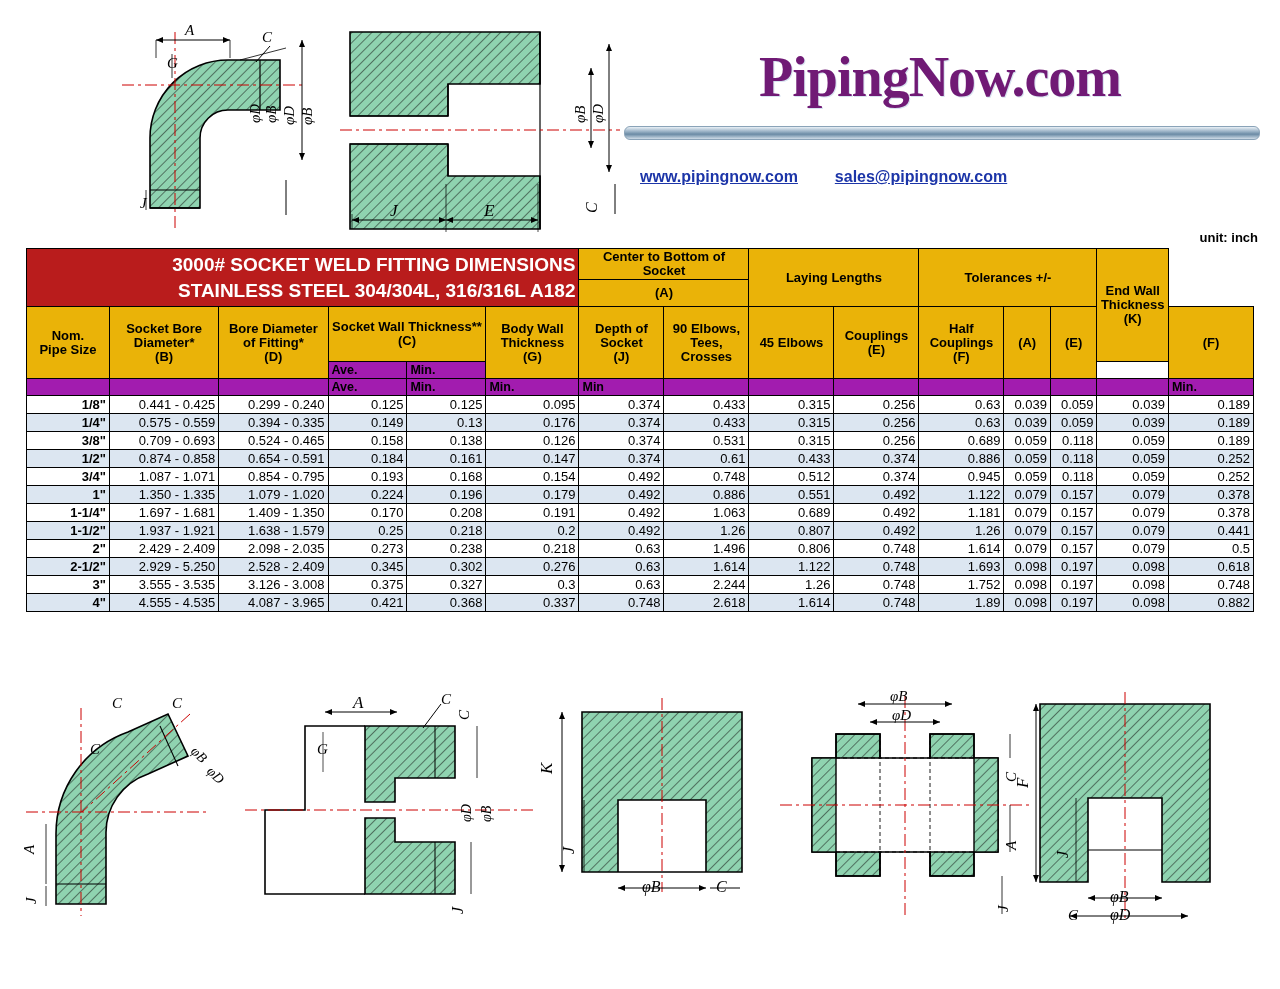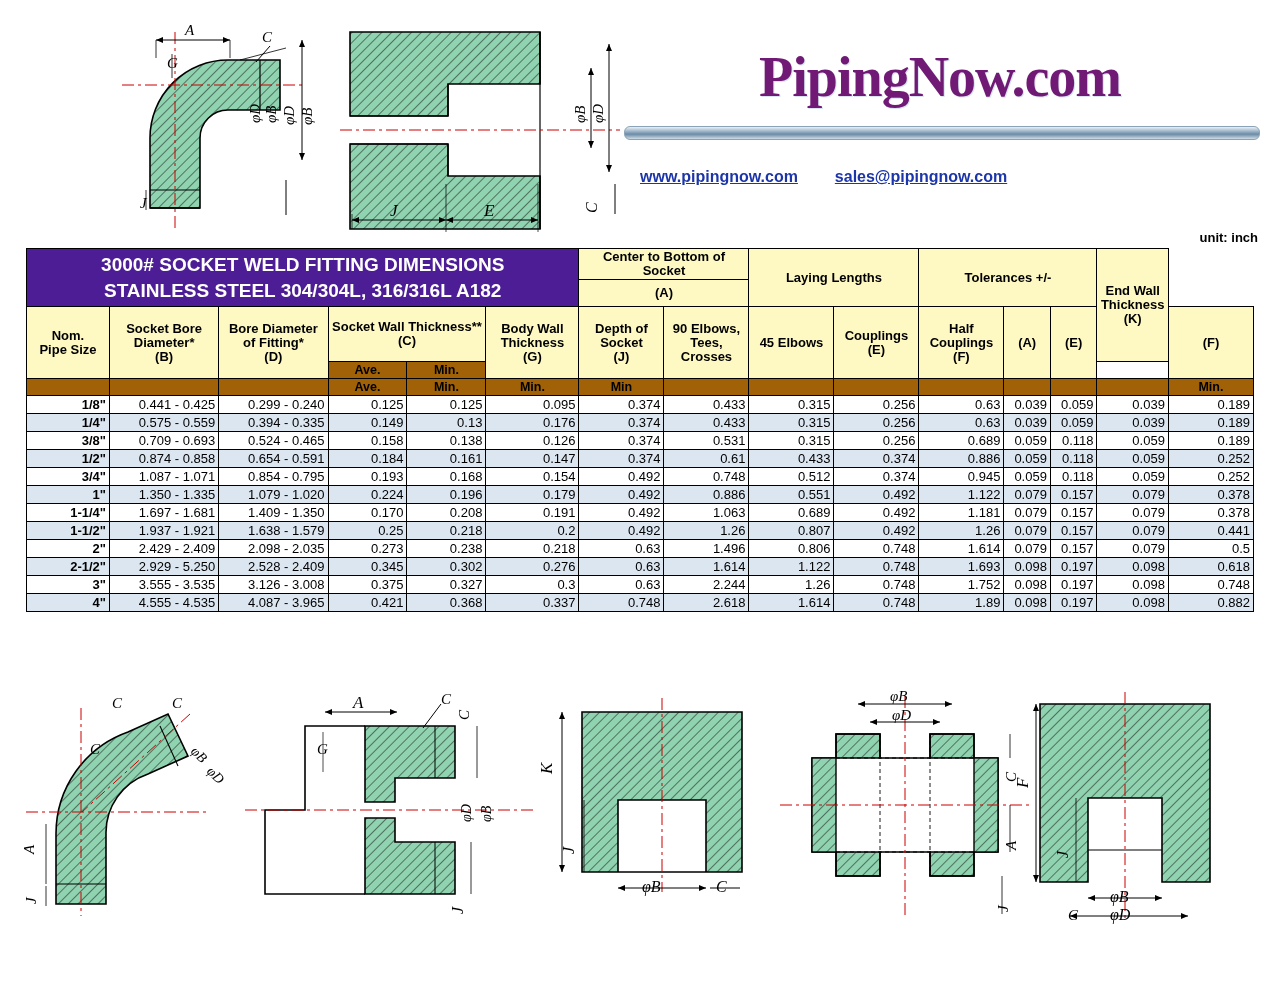--- a/index.html
+++ b/index.html
@@ -44,28 +44,28 @@
   .tbl-wrap{position:absolute;left:26px;top:248px;width:1228px;}
   table.dim{
     border-collapse:collapse;width:1228px;
     font-size:13px;
   }
   table.dim td,table.dim th{
     border:1px solid #000;padding:1px 3px;
     vertical-align:middle;
   }
   .title-cell{
-    background:#4c1d95;color:#fff;font-weight:bold;font-size:19px;
-    text-align:center;line-height:26px;padding:4px 6px;
+    background:#b91c1c;color:#fff;font-weight:bold;font-size:19px;
+    text-align:right;line-height:26px;padding:4px 6px;
   }
   .hdr{
-    background:#fef9c3;font-weight:bold;text-align:center;font-size:13px;line-height:14px;
+    background:#eab308;font-weight:bold;text-align:center;font-size:13px;line-height:14px;
   }
   .hdr-sm{
-    background:#a16207;font-weight:bold;text-align:center;font-size:12.5px;
+    background:#a21caf;font-weight:bold;text-align:left;font-size:12.5px;
   }
   .row-white td{background:#ffffff;}
   .row-blue td{background:#dce6f1;}
   .size-cell{text-align:right;font-weight:bold;padding-right:5px;}
   .num{text-align:right;padding-right:4px;}
   .numl{text-align:right;padding-left:3px;}
 
   
   .bottom{position:absolute;left:0;top:686px;width:1280px;height:300px;}
   .lbl{font-family:"Liberation Serif",serif;font-style:italic;font-size:15px;}

